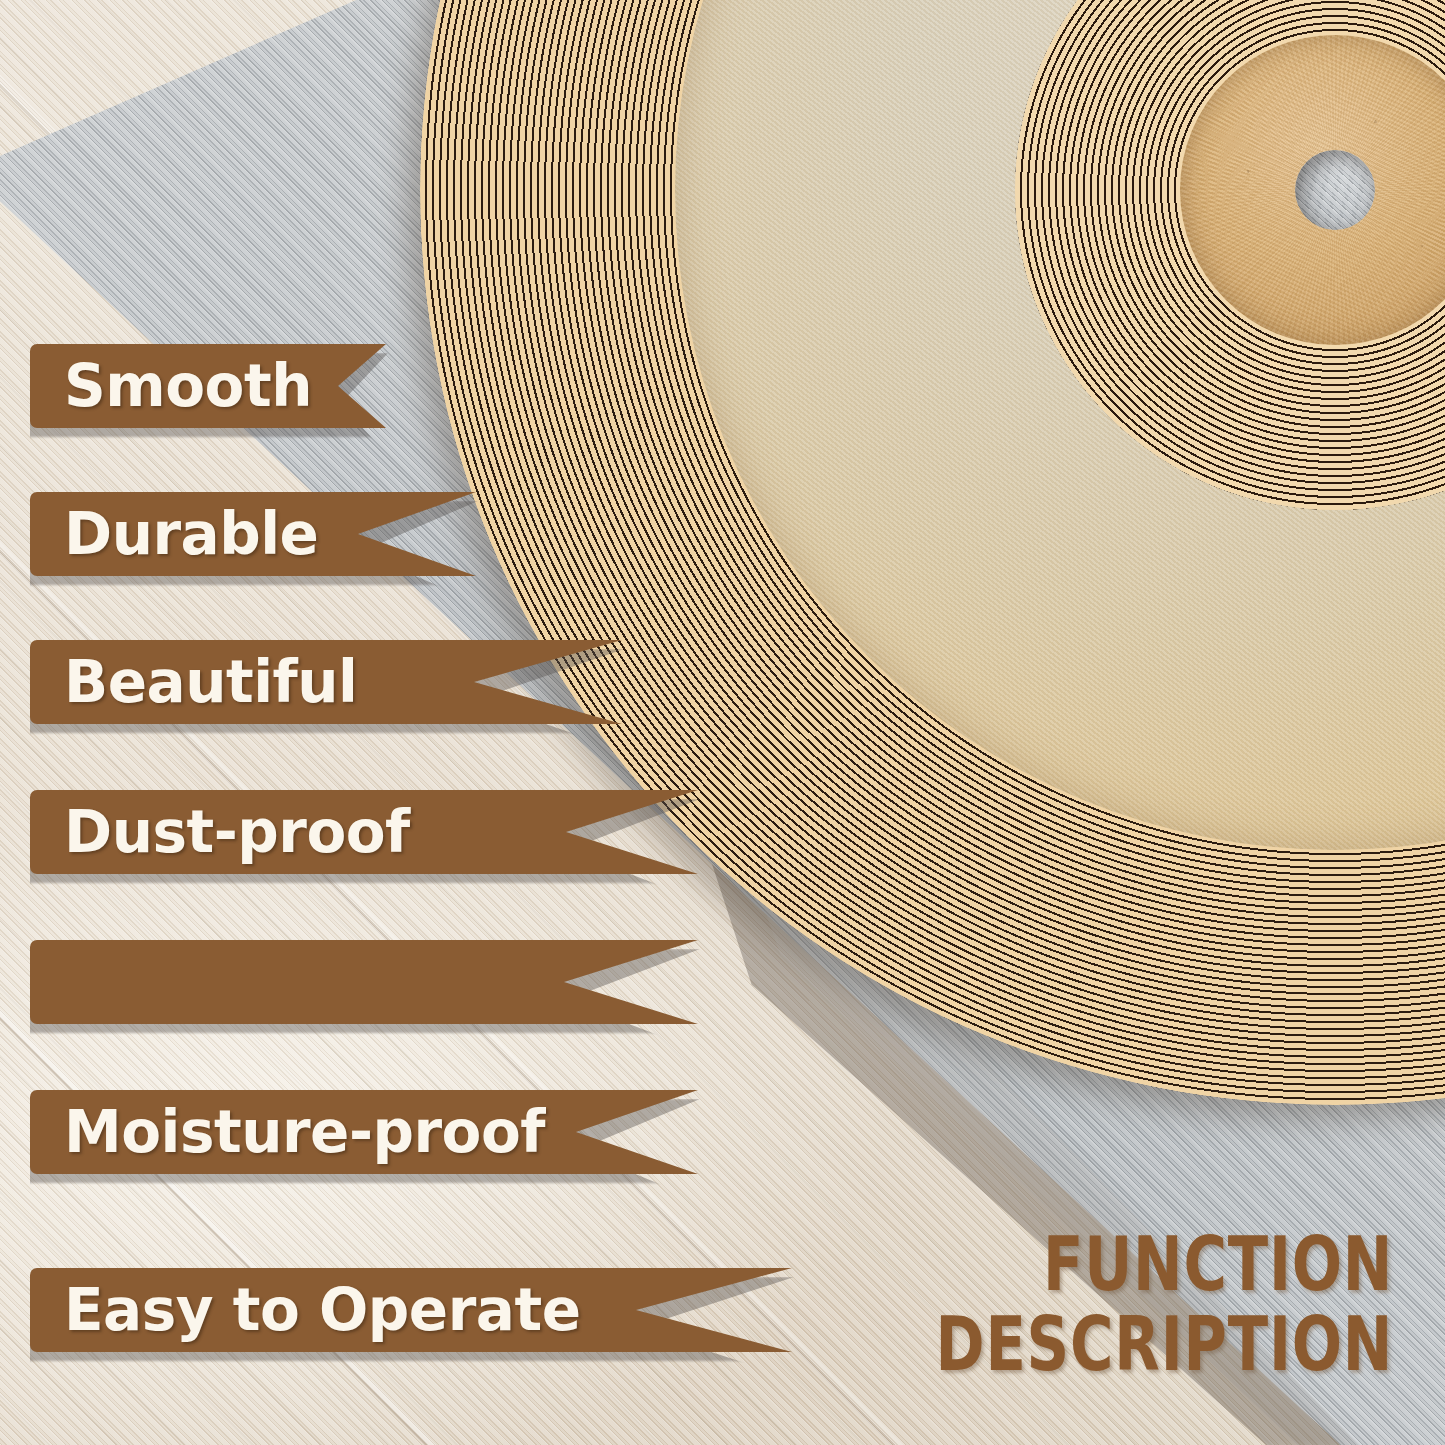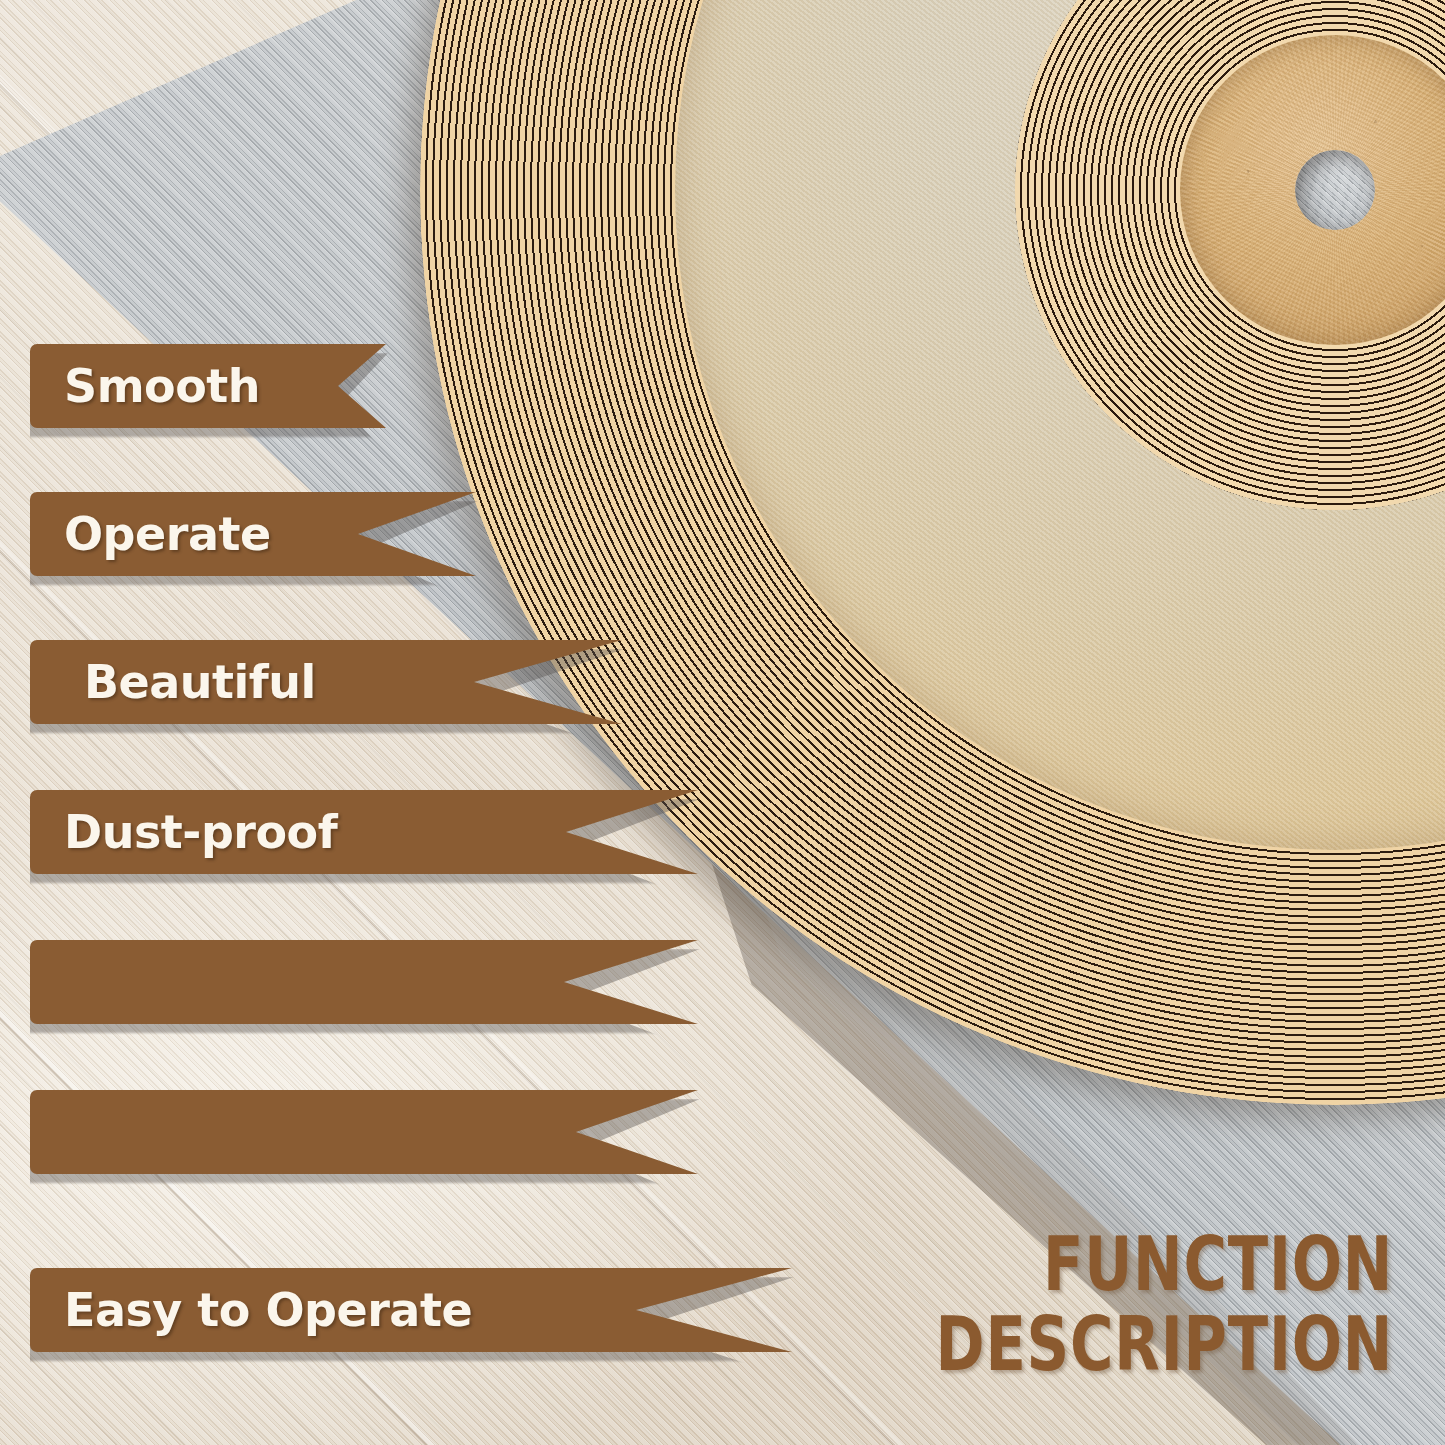--- a/index.html
+++ b/index.html
@@ -184,21 +184,21 @@
     position:absolute;left:-8px;top:9px;right:-2px;bottom:-9px;
     background:rgba(88,84,80,.42);
     border-radius:7px 0 0 7px;
     filter:blur(1px);
   }
   .ribbon .label{
     position:relative;z-index:3;
     color:#fbf6ec;
     font-family:"DejaVu Sans", sans-serif;
     font-weight:bold;
-    font-size:46px;
+    font-size:58px;
     line-height:1;
     letter-spacing:-.5px;
     padding-left:34px;
     white-space:nowrap;
     text-shadow:2px 2px 3px rgba(50,30,14,.45);
   }
 </style>
 </head>
 <body>
 
@@ -229,39 +229,40 @@
 
   <div id="ribbons">
       <div class="ribbon" style="left: 30px; top: 344px; width: 356px;">
         <div class="shadow" style="clip-path: polygon(8px 0px, 366px 0px, 318px 51px, 366px 102px, 8px 102px);"></div>
         <div class="shape" style="clip-path: polygon(0px 0px, 356px 0px, 308px 42px, 356px 84px, 0px 84px);"></div>
         <div class="label">Smooth</div>
       </div>
       <div class="ribbon" style="left: 30px; top: 492px; width: 446px;">
         <div class="shadow" style="clip-path: polygon(8px 0px, 456px 0px, 338px 51px, 456px 102px, 8px 102px);"></div>
         <div class="shape" style="clip-path: polygon(0px 0px, 446px 0px, 328px 42px, 446px 84px, 0px 84px);"></div>
-        <div class="label">Operate</div>
-      </div>
-      <div class="ribbon" style="left: 30px; top: 640px; width: 592px; padding-left: 20px;">
+        <div class="label">Durable</div>
+      </div>
+      <div class="ribbon" style="left: 30px; top: 640px; width: 592px;">
         <div class="shadow" style="clip-path: polygon(8px 0px, 602px 0px, 454px 51px, 602px 102px, 8px 102px);"></div>
         <div class="shape" style="clip-path: polygon(0px 0px, 592px 0px, 444px 42px, 592px 84px, 0px 84px);"></div>
         <div class="label">Beautiful</div>
       </div>
       <div class="ribbon" style="left: 30px; top: 790px; width: 668px; text-align: right;">
         <div class="shadow" style="clip-path: polygon(8px 0px, 678px 0px, 546px 51px, 678px 102px, 8px 102px);"></div>
         <div class="shape" style="clip-path: polygon(0px 0px, 668px 0px, 536px 42px, 668px 84px, 0px 84px);"></div>
         <div class="label">Dust-proof</div>
       </div>
       <div class="ribbon" style="left: 30px; top: 940px; width: 668px;">
         <div class="shadow" style="clip-path: polygon(8px 0px, 678px 0px, 544px 51px, 678px 102px, 8px 102px);"></div>
         <div class="shape" style="clip-path: polygon(0px 0px, 668px 0px, 534px 42px, 668px 84px, 0px 84px);"></div>
       </div>
       <div class="ribbon" style="left: 30px; top: 1090px; width: 668px;">
         <div class="shadow" style="clip-path: polygon(8px 0px, 678px 0px, 556px 51px, 678px 102px, 8px 102px);"></div>
         <div class="shape" style="clip-path: polygon(0px 0px, 668px 0px, 546px 42px, 668px 84px, 0px 84px);"></div>
+        <div class="label">Moisture-proof</div>
       </div>
       <div class="ribbon" style="left: 30px; top: 1262px; width: 762px; margin-top: 6px;">
         <div class="shadow" style="clip-path: polygon(8px 0px, 772px 0px, 616px 51px, 772px 102px, 8px 102px);"></div>
         <div class="shape" style="clip-path: polygon(0px 0px, 762px 0px, 606px 42px, 762px 84px, 0px 84px);"></div>
         <div class="label">Easy to Operate</div>
       </div>
     </div>
 
 </div>
 

